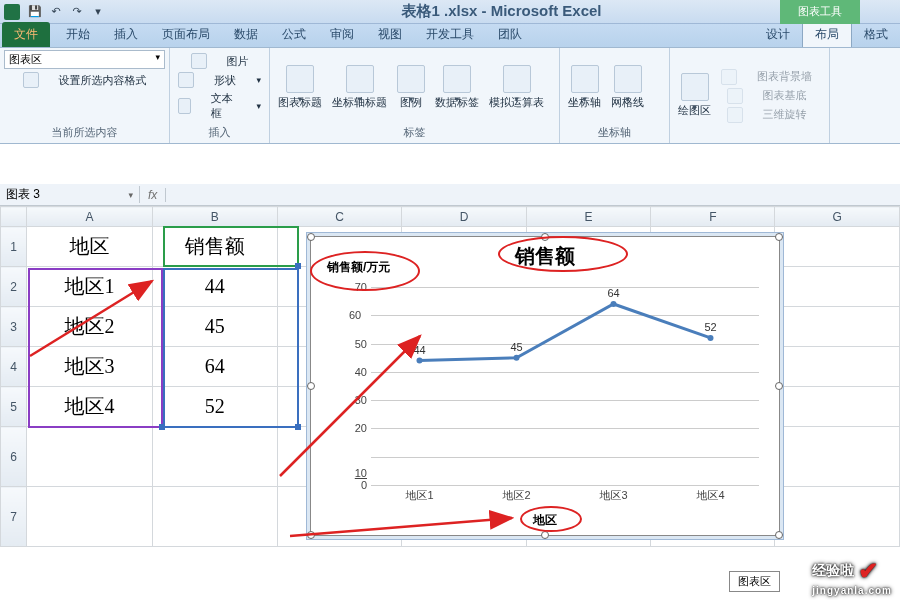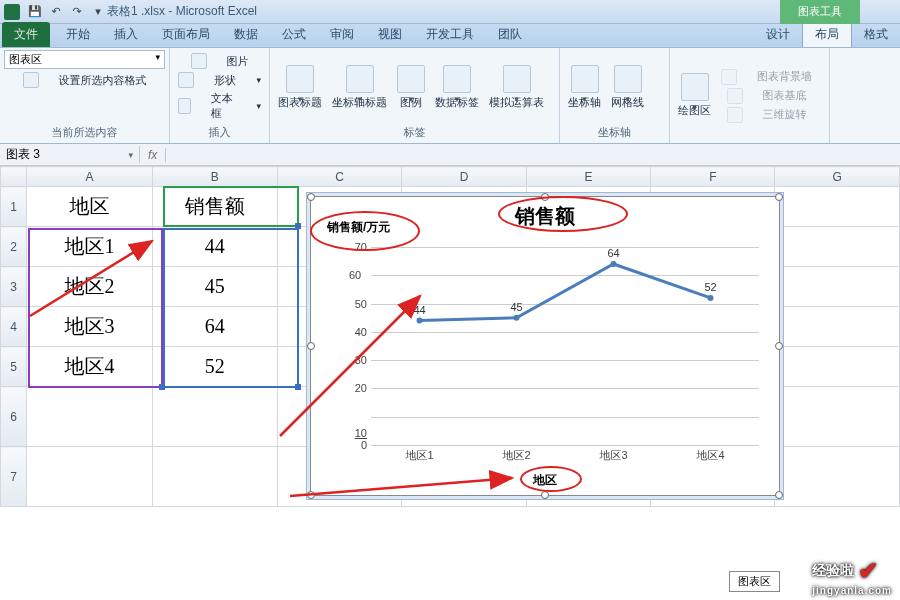--- a/index.html
+++ b/index.html
@@ -3,46 +3,46 @@
 <meta charset="utf-8">
 <style>
 * { margin: 0; padding: 0; box-sizing: border-box; font-family: "Microsoft YaHei", SimSun, sans-serif; }
 body { width: 900px; height: 600px; background: #fff; overflow: hidden; position: relative; }
 
 
 .titlebar { height: 24px; background: linear-gradient(#dce8f5,#c8dbf0); display: flex; align-items: center; padding: 0 4px; border-bottom: 1px solid #9fb8d6; }
 .qat { display: flex; gap: 3px; align-items: center; }
 .qat-btn { width: 18px; height: 18px; display: flex; align-items: center; justify-content: center; font-size: 11px; color: #345; }
 .app-icon { width: 16px; height: 16px; background: #207245; border-radius: 2px; margin-right: 3px; }
-.title-text { flex: 1; text-align: left; font-size: 12px; color: #3a5a7a; }
+.title-text { flex: 1; text-align: center; font-size: 15px; color: #3a5a7a; font-weight: bold; }
 
 
 .tabrow { height: 24px; display: flex; align-items: flex-end; border-bottom: 1px solid #a0b8d0; background: linear-gradient(#c5dbf2,#b8d2ec); padding-left: 2px; }
 .tab { padding: 4px 12px; font-size: 12px; color: #2a4a6a; cursor: pointer; border-radius: 3px 3px 0 0; }
-.tab.file { background: #1e6f3e; color: #e5e5e5; margin-right: 4px; }
+.tab.file { background: #1e6f3e; color: #fdba74; margin-right: 4px; }
 .ctx-tabs { margin-left: auto; display: flex; align-items: flex-end; }
 .ctx-header { position: absolute; right: 40px; top: 0; height: 24px; background: #5fb878; color: #fff; font-size: 11px; padding: 4px 18px; text-align: center; }
 .ctx-tab { padding: 4px 12px; font-size: 12px; color: #2a4a6a; cursor: pointer; }
 .ctx-tab.active { background: #f1f6fb; border: 1px solid #8ca8c4; border-bottom: none; border-radius: 3px 3px 0 0; }
 
 
 .ribbon { height: 96px; background: #f1f6fb; border-bottom: 1px solid #a0b8d0; display: flex; }
 .group { border-right: 1px solid #c0d0e0; display: flex; flex-direction: column; padding: 2px 4px; }
 .group-body { flex: 1; display: flex; align-items: center; gap: 2px; }
 .group-label { font-size: 11px; color: #567; text-align: center; padding: 1px 0; }
 .rbtn { display: flex; flex-direction: column; align-items: center; justify-content: center; padding: 2px 4px; font-size: 11px; color: #234; cursor: pointer; border-radius: 3px; min-width: 30px; }
 .rbtn-ico { width: 28px; height: 28px; background: #e8f0f8; border: 1px solid #b8c8d8; border-radius: 2px; margin-bottom: 2px; position: relative; }
 .rbtn-ico::after { content:"▾"; position:absolute; bottom:-12px; left:50%; transform:translateX(-50%); font-size:9px; color:#456;}
 .rbtn.small { flex-direction: row; gap: 20px; padding: 1px 4px; font-size: 11px; width: 100%; }
 .rbtn.small .rbtn-ico { width: 16px; height: 16px; margin: 0; }
 .rbtn.small .rbtn-ico::after{display:none;}
 .vstack { display: flex; flex-direction: column; gap: 1px; }
 
 
-.fx-row { height: 22px; display: flex; align-items: center; border-bottom: 1px solid #c0c8d0; background: #eef3f9; font-size: 12px; }
+.fx-row { height: 22px; display: flex; align-items: center; border-bottom: 1px solid #c0c8d0; background: #eef3f9; font-size: 12px; margin-top: 40px; }
 .namebox { width: 140px; border-right: 1px solid #c0c8d0; padding: 0 6px; display: flex; align-items: center; justify-content: space-between; }
 .namebox span.dd { color: #666; font-size: 9px; }
 .fx-label { padding: 0 8px; font-style: italic; color: #737373; border-right: 1px solid #c0c8d0; }
 .fx-input { flex: 1; padding: 0 6px; }
 
 
 .sheet { position: relative; background: #fff; }
 .grid { border-collapse: collapse; table-layout: fixed; }
 .grid th, .grid td { border: 1px solid #d4d8dc; font-size: 12px; }
 .grid th { background: linear-gradient(#f6f9fc,#e4ebf2); color: #456; font-weight: normal; height: 20px; }

